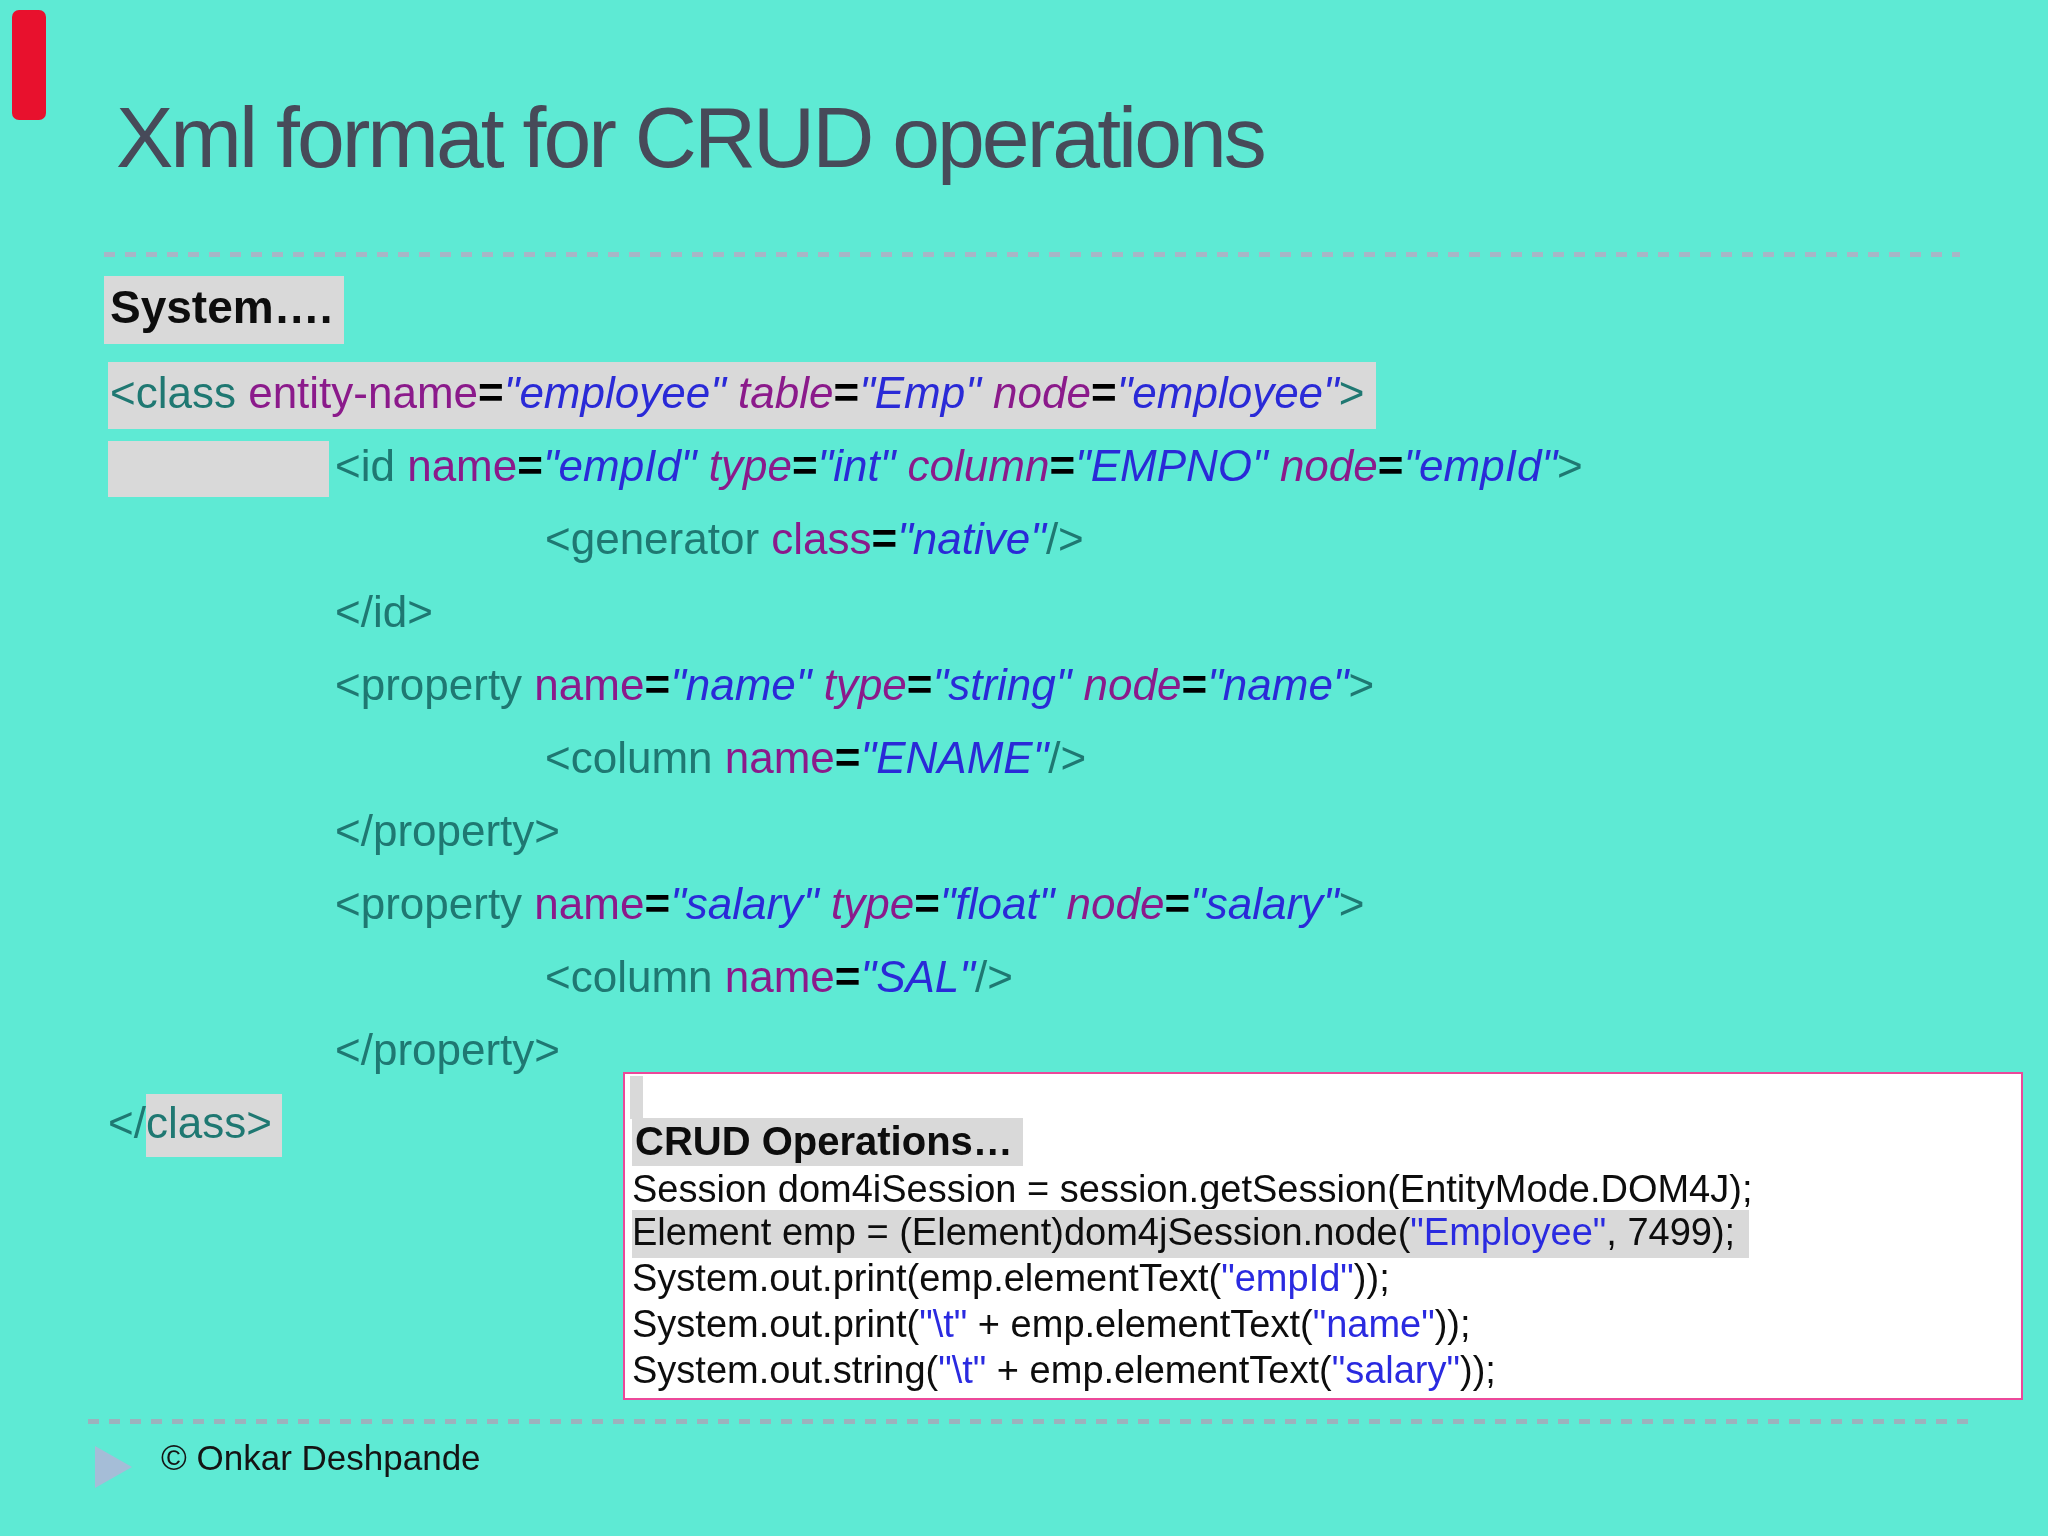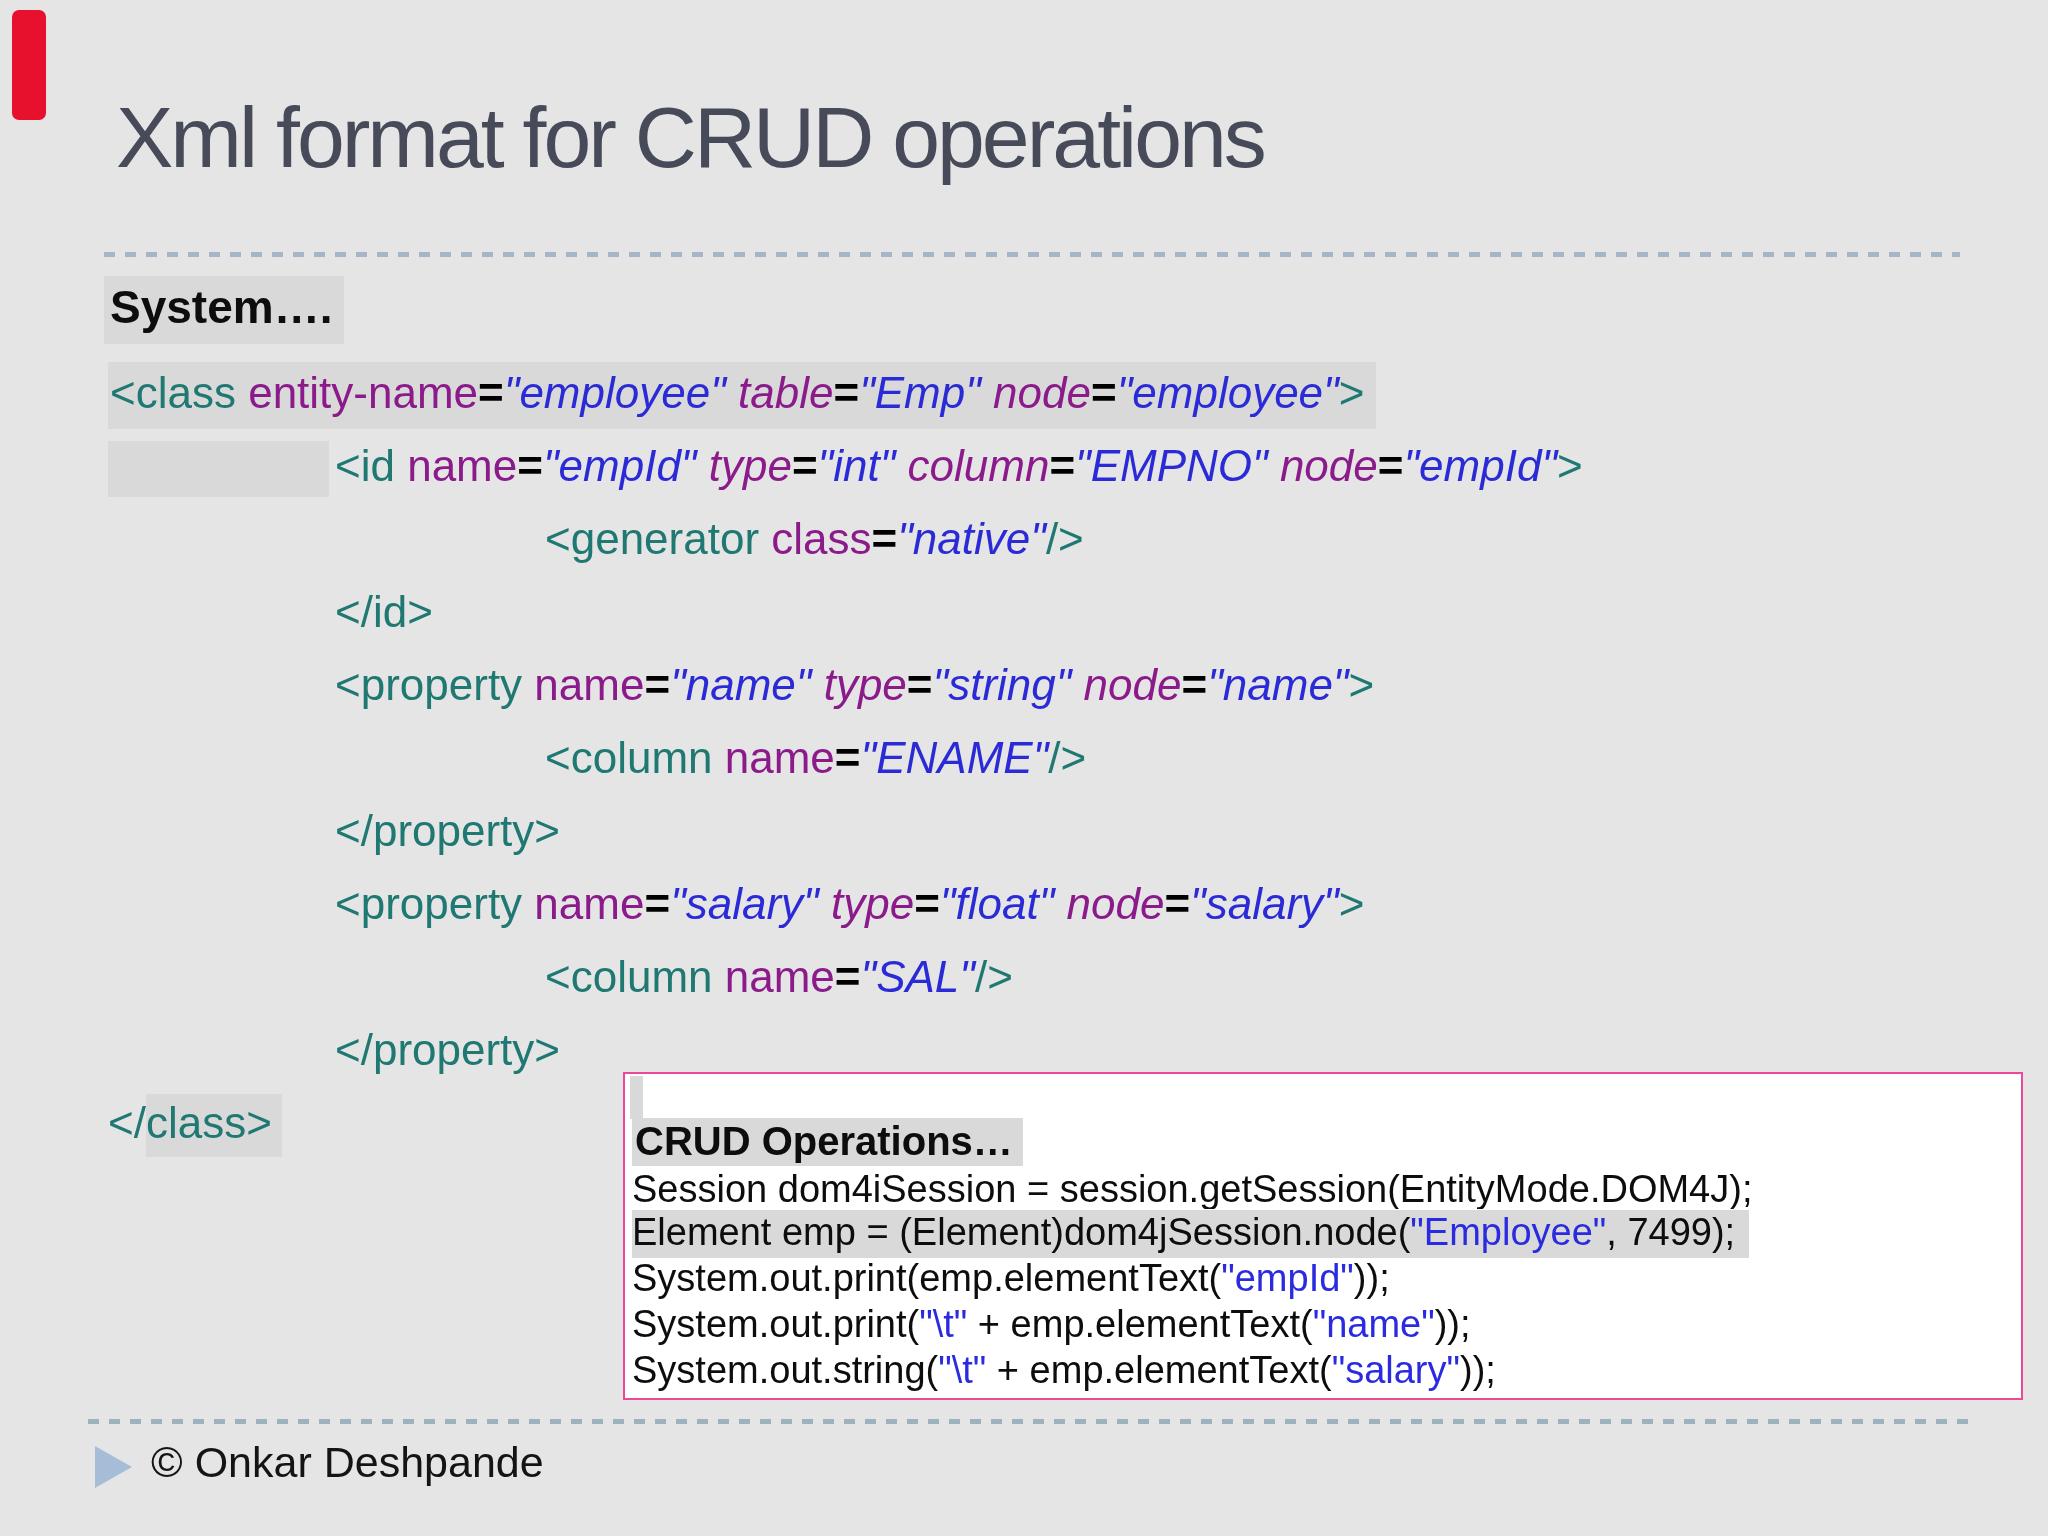--- a/index.html
+++ b/index.html
@@ -1,17 +1,17 @@
 <!DOCTYPE html>
 <html><head>
 <meta charset="utf-8">
 <style>
   html,body{margin:0;padding:0;background:#ffffff;}
   .slide{
-    position:relative;width:2048px;height:1536px;background:#e5e5e5;overflow:hidden;
+    position:relative;width:2048px;height:1536px;background:#5eead4;overflow:hidden;
     font-family:"Liberation Sans","DejaVu Sans",sans-serif;
   }
   
   .red-bar{position:absolute;left:12px;top:10px;width:34px;height:110px;background:#e8112d;border-radius:7px;}
   .title{
     position:absolute;left:116px;top:88px;margin:0;font-weight:400;
     font-size:86px;letter-spacing:-3px;color:#474a59;white-space:nowrap;
   }
   .rule{position:absolute;height:5px;background:repeating-linear-gradient(90deg,#a7b6c6 0 11px,transparent 11px 21px);}
   .rule-top{left:104px;top:252px;width:1856px;}
@@ -49,21 +49,21 @@
   .crud-line.clip{height:43px;overflow:hidden;}
   .chip2{background:#d9d9d9;padding:1px 14px 5px 0;}
   .tk-txt{color:#0d0d0d;}
   .tk-str{color:#2a2ae0;}
   
   .footer{position:absolute;left:95px;top:1438px;height:60px;}
   .tri{
     position:absolute;left:0;top:8px;width:0;height:0;
     border-left:37px solid #a5bdd7;border-top:21px solid transparent;border-bottom:21px solid transparent;
   }
-  .footer-text{position:absolute;left:56px;top:0;font-size:43px;color:#141414;white-space:nowrap;}
+  .footer-text{position:absolute;left:66px;top:0;font-size:35px;color:#141414;white-space:nowrap;}
 </style>
 </head>
 <body>
 
 <div class="slide">
   <div class="red-bar"></div>
 
   <h1 class="title">Xml format for CRUD operations</h1>
   <div class="rule rule-top"></div>
 

